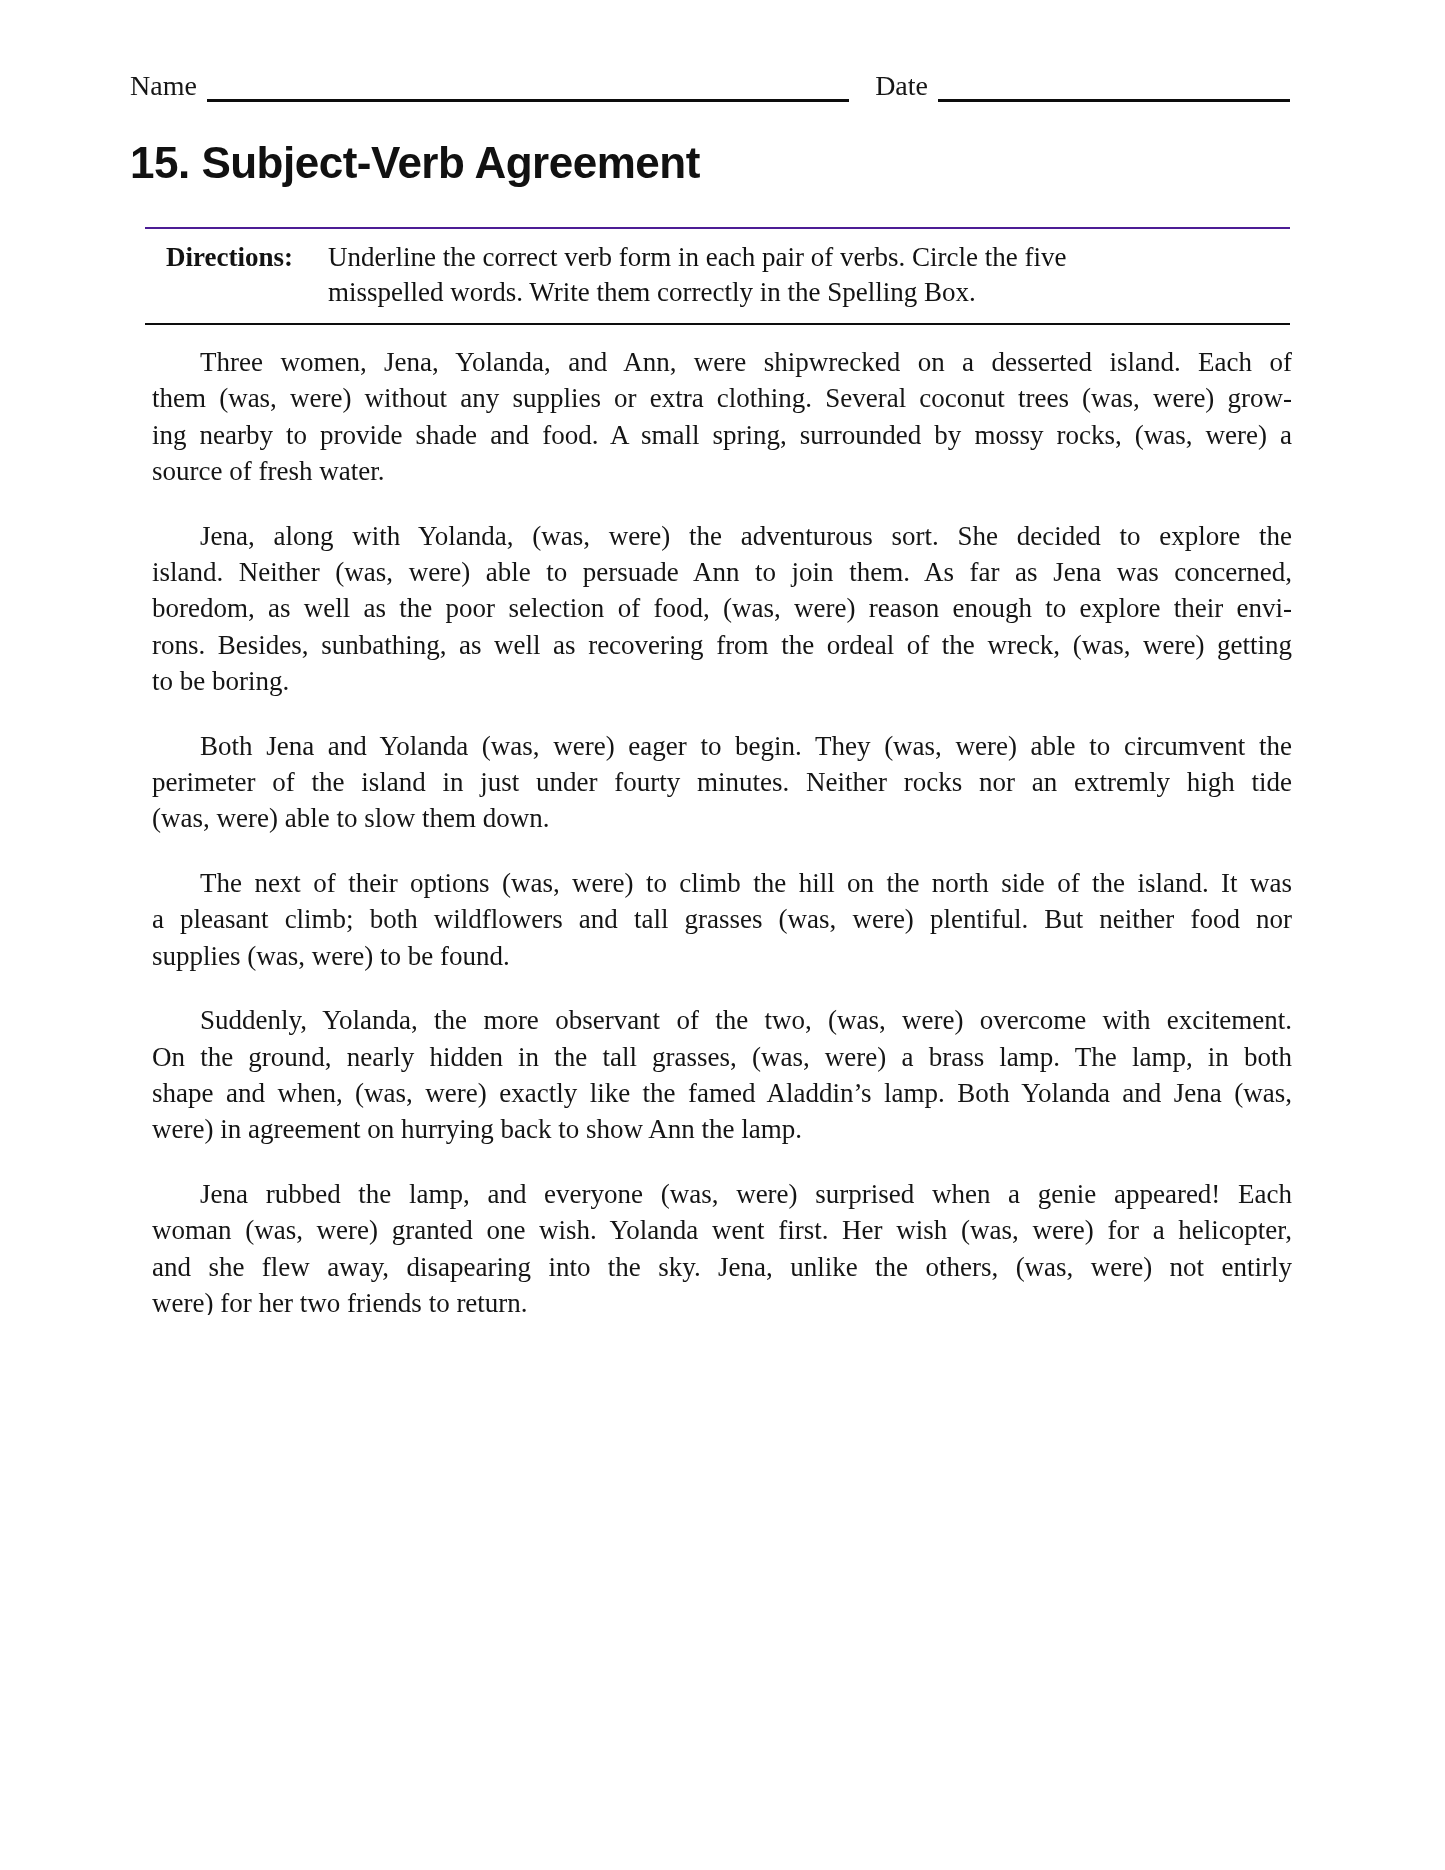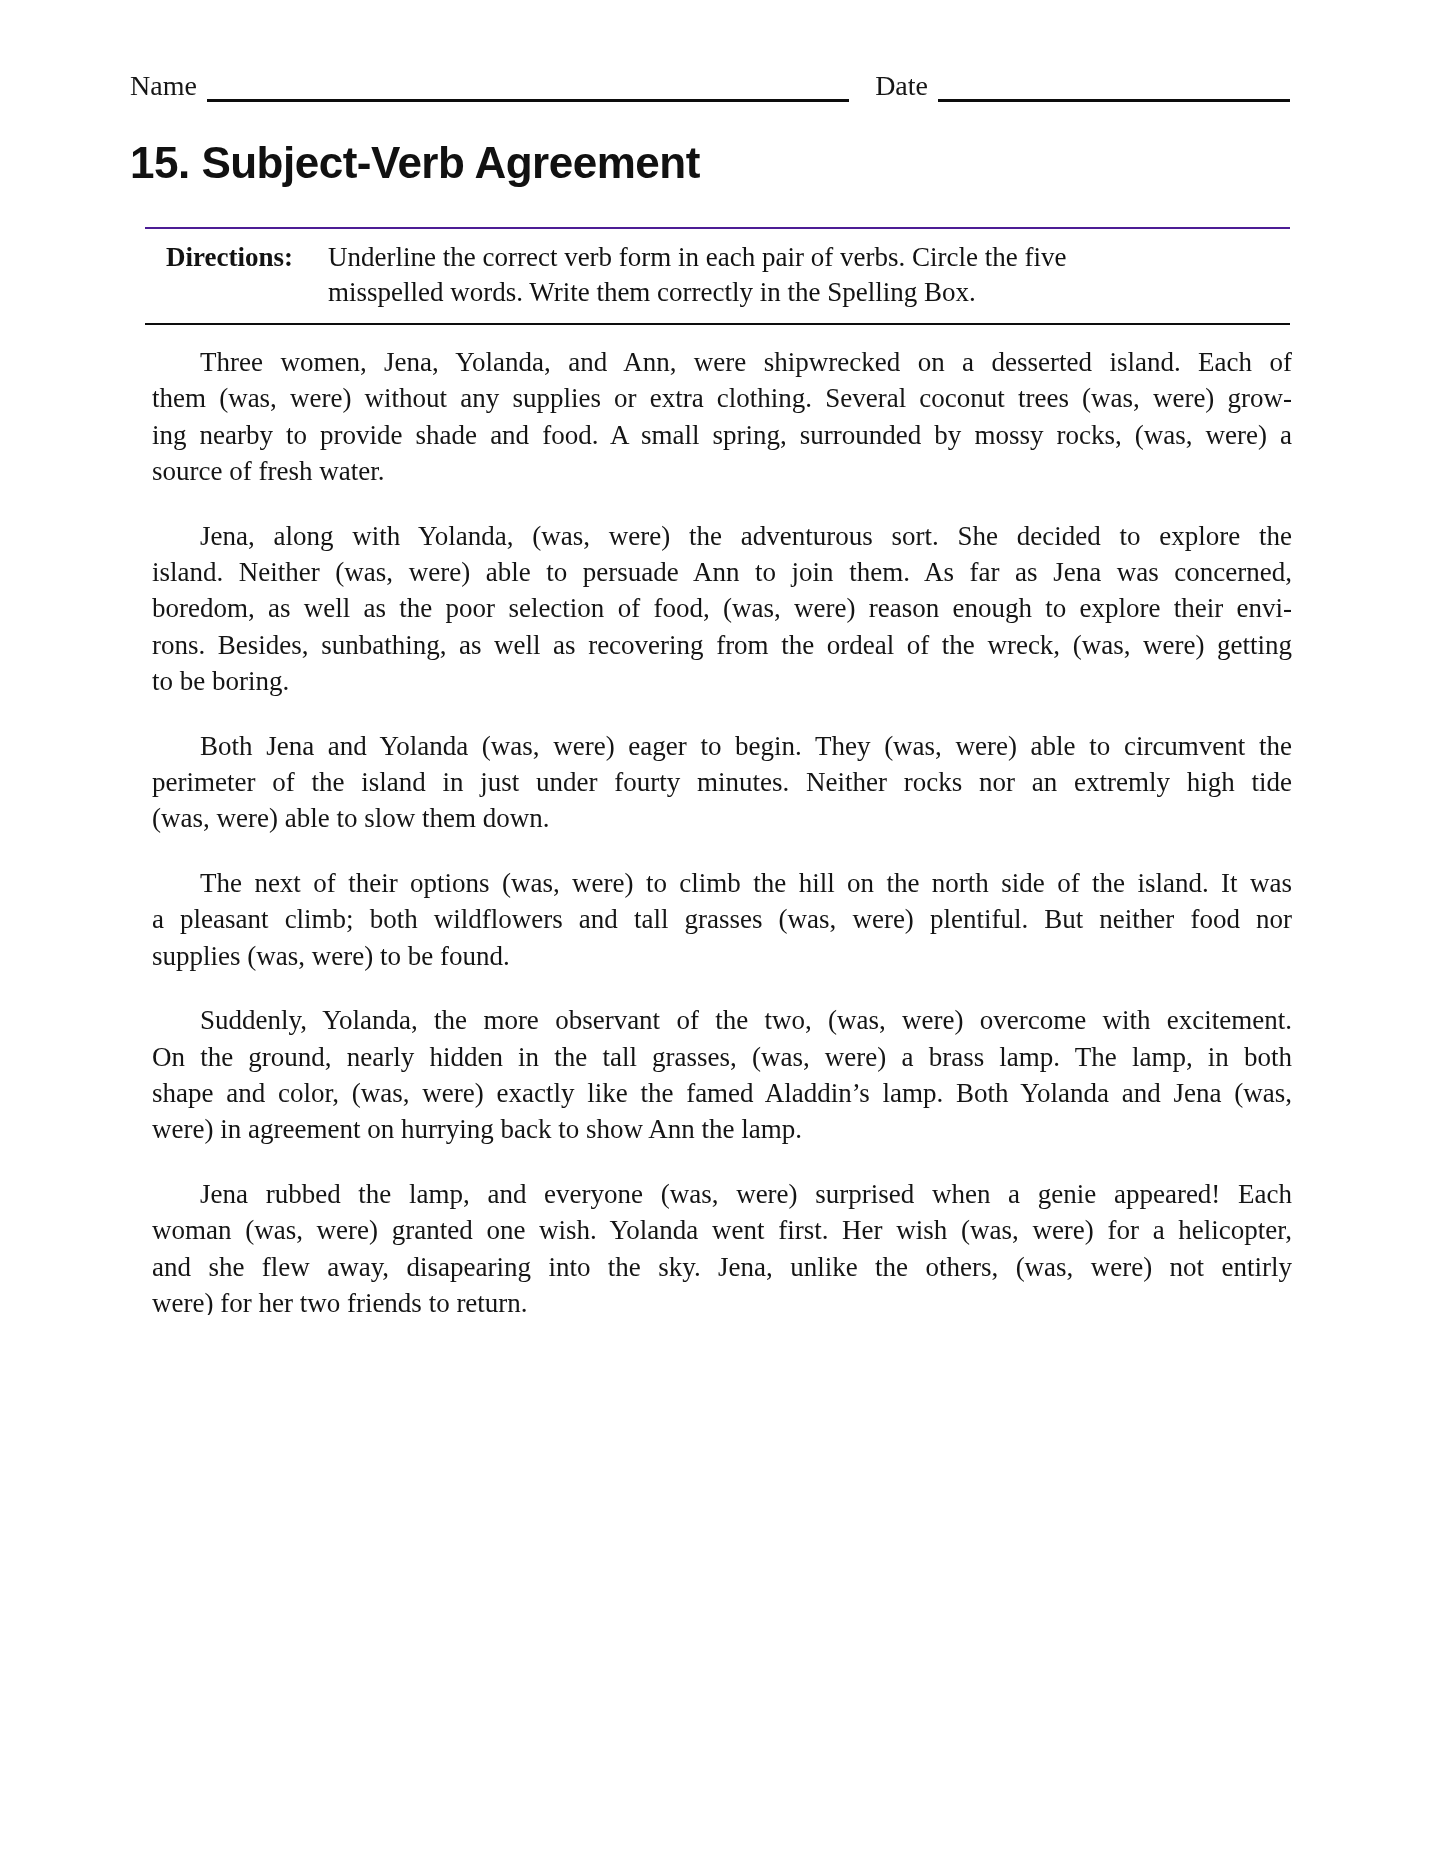--- a/index.html
+++ b/index.html
@@ -120,21 +120,21 @@
         <div class="line plast">(was, were) able to slow them down.</div>
       </div>
       <div class="paragraph">
         <div class="line pfirst">The next of their options (was, were) to climb the hill on the north side of the island. It was</div>
         <div class="line">a pleasant climb; both wildflowers and tall grasses (was, were) plentiful. But neither food nor</div>
         <div class="line plast">supplies (was, were) to be found.</div>
       </div>
       <div class="paragraph">
         <div class="line pfirst">Suddenly, Yolanda, the more observant of the two, (was, were) overcome with excitement.</div>
         <div class="line">On the ground, nearly hidden in the tall grasses, (was, were) a brass lamp. The lamp, in both</div>
-        <div class="line">shape and color, (was, were) exactly like the famed Aladdin’s lamp. Both Yolanda and Jena (was,</div>
+        <div class="line">shape and when, (was, were) exactly like the famed Aladdin’s lamp. Both Yolanda and Jena (was,</div>
         <div class="line plast">were) in agreement on hurrying back to show Ann the lamp.</div>
       </div>
       <div class="paragraph">
         <div class="line pfirst">Jena rubbed the lamp, and everyone (was, were) surprised when a genie appeared! Each</div>
         <div class="line">woman (was, were) granted one wish. Yolanda went first. Her wish (was, were) for a helicopter,</div>
         <div class="line">and she flew away, disapearing into the sky. Jena, unlike the others, (was, were) not entirly</div>
         <div class="line plast">were) for her two friends to return.</div>
       </div>
     </div>
 

